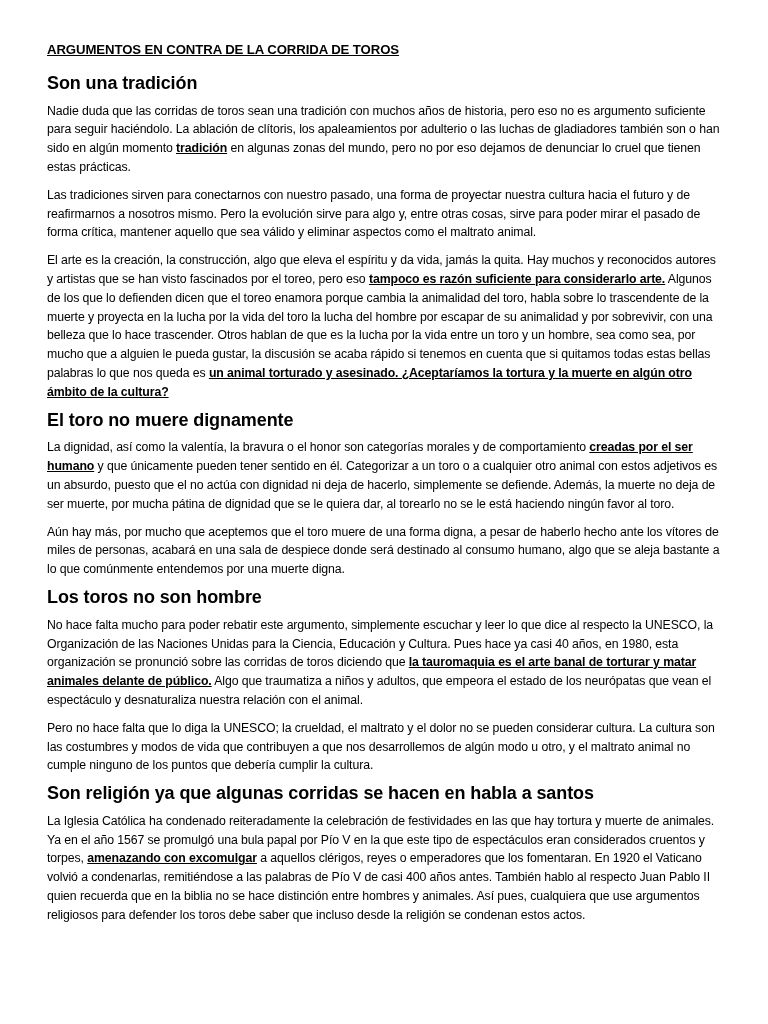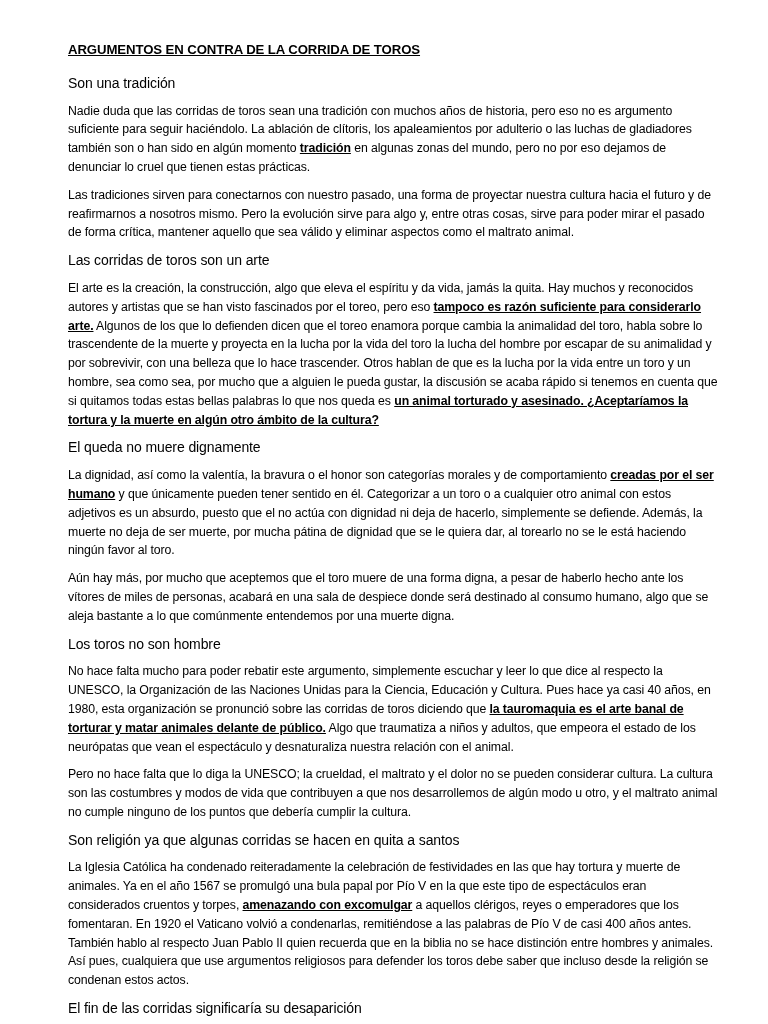--- a/index.html
+++ b/index.html
@@ -9,64 +9,62 @@
   }
   body {
     width: 768px;
     height: 1024px;
     overflow: hidden;
   }
   .page {
     box-sizing: border-box;
     width: 768px;
     height: 1024px;
-    padding: 41px 47px 20px 68px;
+    padding: 41px 47px 20px 47px;
     background: #ffffff;
     color: #000000;
     font-family: "Liberation Sans", "DejaVu Sans", sans-serif;
     font-size: 12.3px;
     line-height: 18.8px;
     letter-spacing: -0.1px;
     text-align: left;
   }
   .doc-title {
     font-size: 13.2px;
     font-weight: 700;
     text-decoration: underline;
     margin: 0 0 14px 0;
     line-height: 18.8px;
   }
   .heading {
-    font-size: 14px;
-    font-weight: 400;
+    font-size: 18px;
+    font-weight: 700;
     margin: 0 0 9px 0;
     line-height: 18.8px;
   }
   .para {
     margin: 0 0 9px 0;
   }
   .run-bold {
     font-weight: 700;
     text-decoration: underline;
   }
 </style>
 </head>
 <body>
 
 <div class="page">
   <h1 class="doc-title">ARGUMENTOS EN CONTRA DE LA CORRIDA DE TOROS</h1>
   <main id="doc-body">
       <h2 class="heading">Son una tradición</h2>
       <p class="para"><span class="run">Nadie duda que las corridas de toros sean una tradición con muchos años de historia, pero eso no es argumento suficiente para seguir haciéndolo. La ablación de clítoris, los apaleamientos por adulterio o las luchas de gladiadores también son o han sido en algún momento </span><span class="run-bold">tradición</span><span class="run"> en algunas zonas del mundo, pero no por eso dejamos de denunciar lo cruel que tienen estas prácticas.</span></p>
       <p class="para"><span class="run">Las tradiciones sirven para conectarnos con nuestro pasado, una forma de proyectar nuestra cultura hacia el futuro y de reafirmarnos a nosotros mismo. Pero la evolución sirve para algo y, entre otras cosas, sirve para poder mirar el pasado de forma crítica, mantener aquello que sea válido y eliminar aspectos como el maltrato animal.</span></p>
-      <h2 class="heading">Las corridas de toros son un arte</h2>
       <p class="para"><span class="run">El arte es la creación, la construcción, algo que eleva el espíritu y da vida, jamás la quita. Hay muchos y reconocidos autores y artistas que se han visto fascinados por el toreo, pero eso </span><span class="run-bold">tampoco es razón suficiente para considerarlo arte.</span><span class="run"> Algunos de los que lo defienden dicen que el toreo enamora porque cambia la animalidad del toro, habla sobre lo trascendente de la muerte y proyecta en la lucha por la vida del toro la lucha del hombre por escapar de su animalidad y por sobrevivir, con una belleza que lo hace trascender. Otros hablan de que es la lucha por la vida entre un toro y un hombre, sea como sea, por mucho que a alguien le pueda gustar, la discusión se acaba rápido si tenemos en cuenta que si quitamos todas estas bellas palabras lo que nos queda es </span><span class="run-bold">un animal torturado y asesinado. ¿Aceptaríamos la tortura y la muerte en algún otro ámbito de la cultura?</span></p>
-      <h2 class="heading">El queda no muere dignamente</h2>
+      <h2 class="heading">El toro no muere dignamente</h2>
       <p class="para"><span class="run">La dignidad, así como la valentía, la bravura o el honor son categorías morales y de comportamiento </span><span class="run-bold">creadas por el ser humano</span><span class="run"> y que únicamente pueden tener sentido en él. Categorizar a un toro o a cualquier otro animal con estos adjetivos es un absurdo, puesto que el no actúa con dignidad ni deja de hacerlo, simplemente se defiende. Además, la muerte no deja de ser muerte, por mucha pátina de dignidad que se le quiera dar, al torearlo no se le está haciendo ningún favor al toro.</span></p>
       <p class="para"><span class="run">Aún hay más, por mucho que aceptemos que el toro muere de una forma digna, a pesar de haberlo hecho ante los vítores de miles de personas, acabará en una sala de despiece donde será destinado al consumo humano, algo que se aleja bastante a lo que comúnmente entendemos por una muerte digna.</span></p>
       <h2 class="heading">Los toros no son hombre</h2>
       <p class="para"><span class="run">No hace falta mucho para poder rebatir este argumento, simplemente escuchar y leer lo que dice al respecto la UNESCO, la Organización de las Naciones Unidas para la Ciencia, Educación y Cultura. Pues hace ya casi 40 años, en 1980, esta organización se pronunció sobre las corridas de toros diciendo que </span><span class="run-bold">la tauromaquia es el arte banal de torturar y matar animales delante de público.</span><span class="run"> Algo que traumatiza a niños y adultos, que empeora el estado de los neurópatas que vean el espectáculo y desnaturaliza nuestra relación con el animal.</span></p>
       <p class="para"><span class="run">Pero no hace falta que lo diga la UNESCO; la crueldad, el maltrato y el dolor no se pueden considerar cultura. La cultura son las costumbres y modos de vida que contribuyen a que nos desarrollemos de algún modo u otro, y el maltrato animal no cumple ninguno de los puntos que debería cumplir la cultura.</span></p>
-      <h2 class="heading">Son religión ya que algunas corridas se hacen en quita a santos</h2>
+      <h2 class="heading">Son religión ya que algunas corridas se hacen en habla a santos</h2>
       <p class="para"><span class="run">La Iglesia Católica ha condenado reiteradamente la celebración de festividades en las que hay tortura y muerte de animales. Ya en el año 1567 se promulgó una bula papal por Pío V en la que este tipo de espectáculos eran considerados cruentos y torpes, </span><span class="run-bold">amenazando con excomulgar</span><span class="run"> a aquellos clérigos, reyes o emperadores que los fomentaran. En 1920 el Vaticano volvió a condenarlas, remitiéndose a las palabras de Pío V de casi 400 años antes. También hablo al respecto Juan Pablo II quien recuerda que en la biblia no se hace distinción entre hombres y animales. Así pues, cualquiera que use argumentos religiosos para defender los toros debe saber que incluso desde la religión se condenan estos actos.</span></p>
-      <h2 class="heading">El fin de las corridas significaría su desaparición</h2>
     </main>
 </div>
 
 </body></html>

